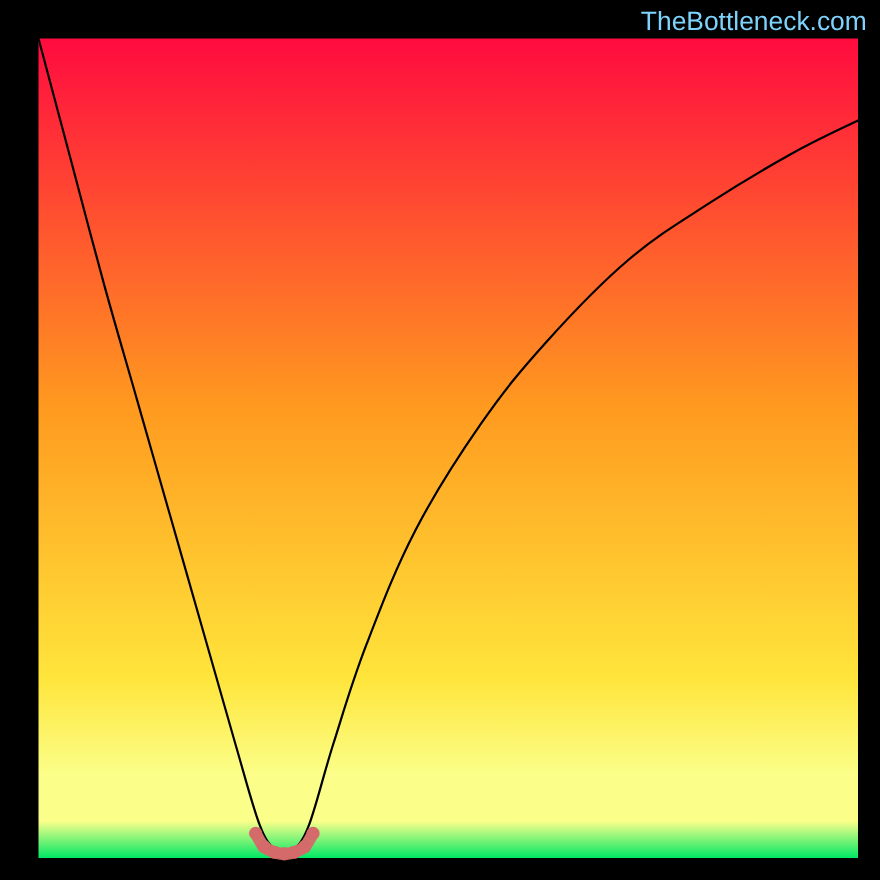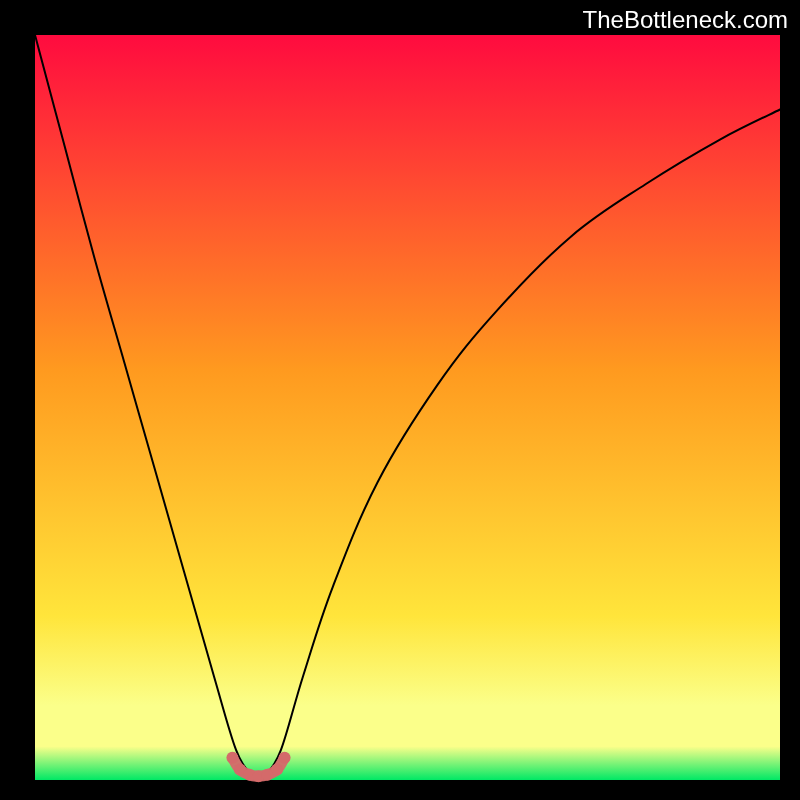--- a/index.html
+++ b/index.html
@@ -13,21 +13,21 @@
   }
   .wrap {
     position: relative;
     width: 800px;
     height: 800px;
   }
   .watermark {
     position: absolute;
     top: 6px;
     right: 12px;
-    color: #ffffff;
+    color: #7dd3fc;
     font-size: 24px;
     font-weight: 400;
     letter-spacing: 0px;
     user-select: none;
   }
   .plot {
     position: absolute;
     box-sizing: border-box;
     overflow: visible;
   }

